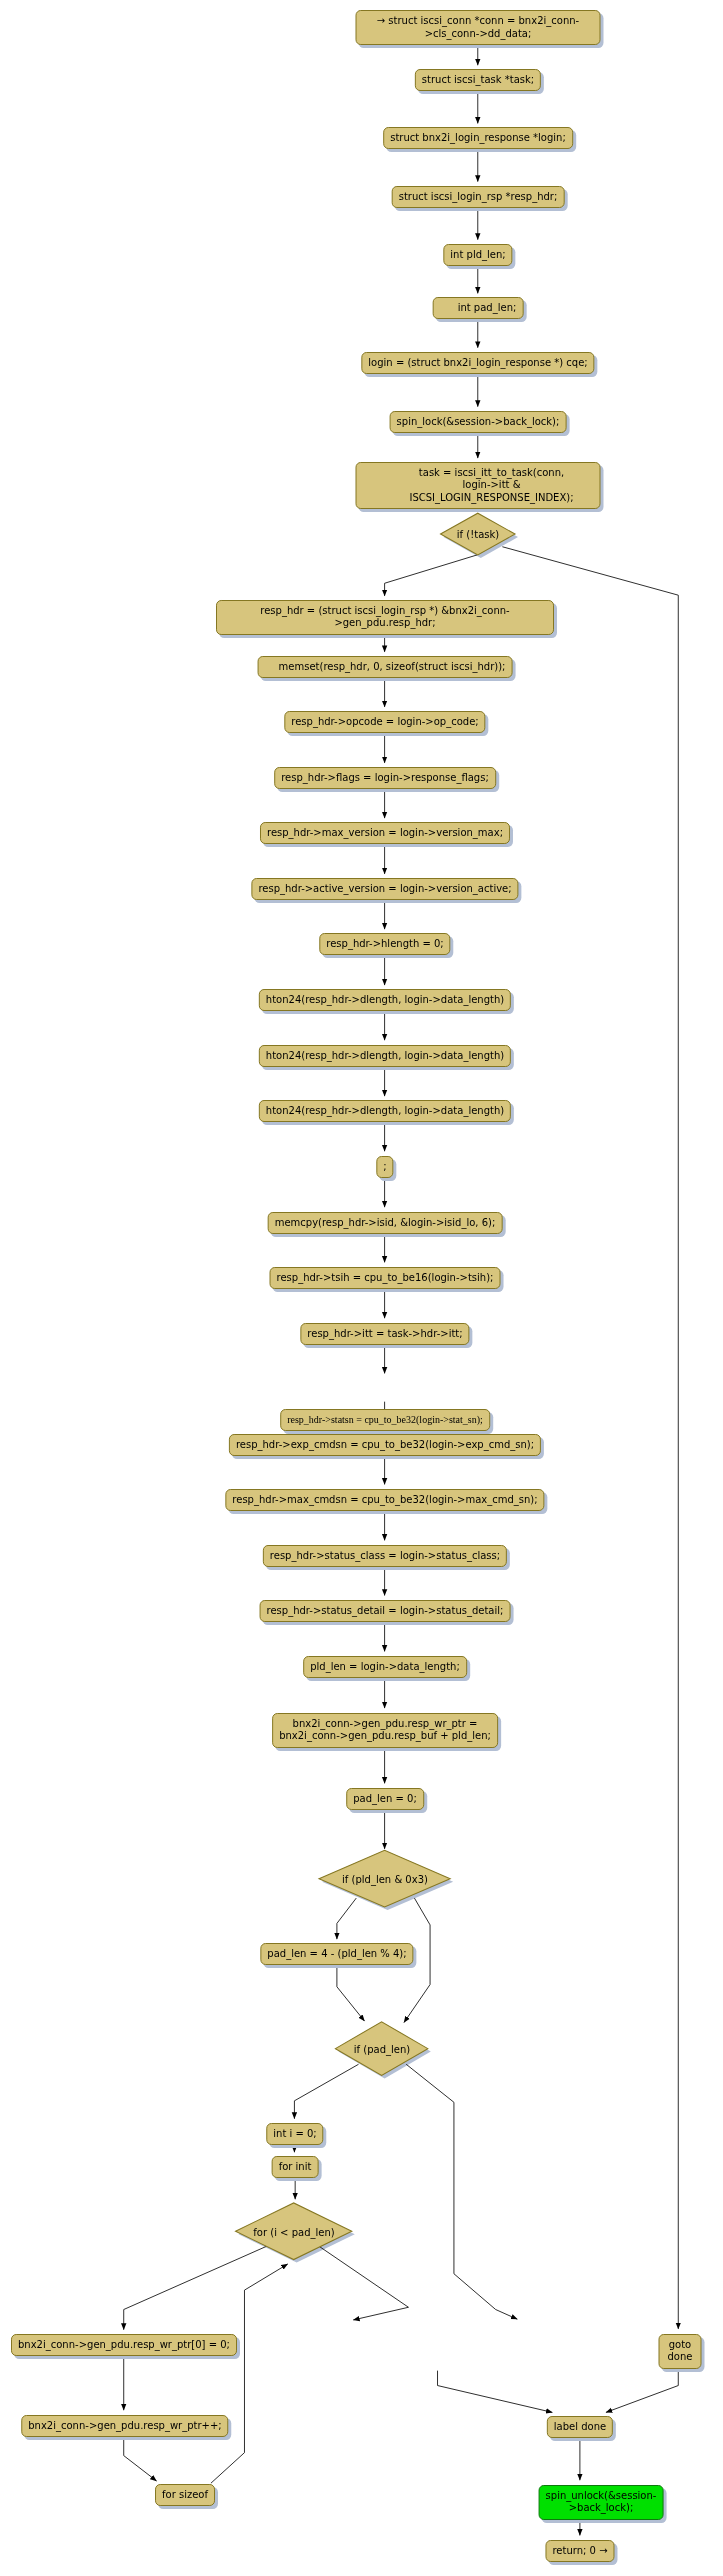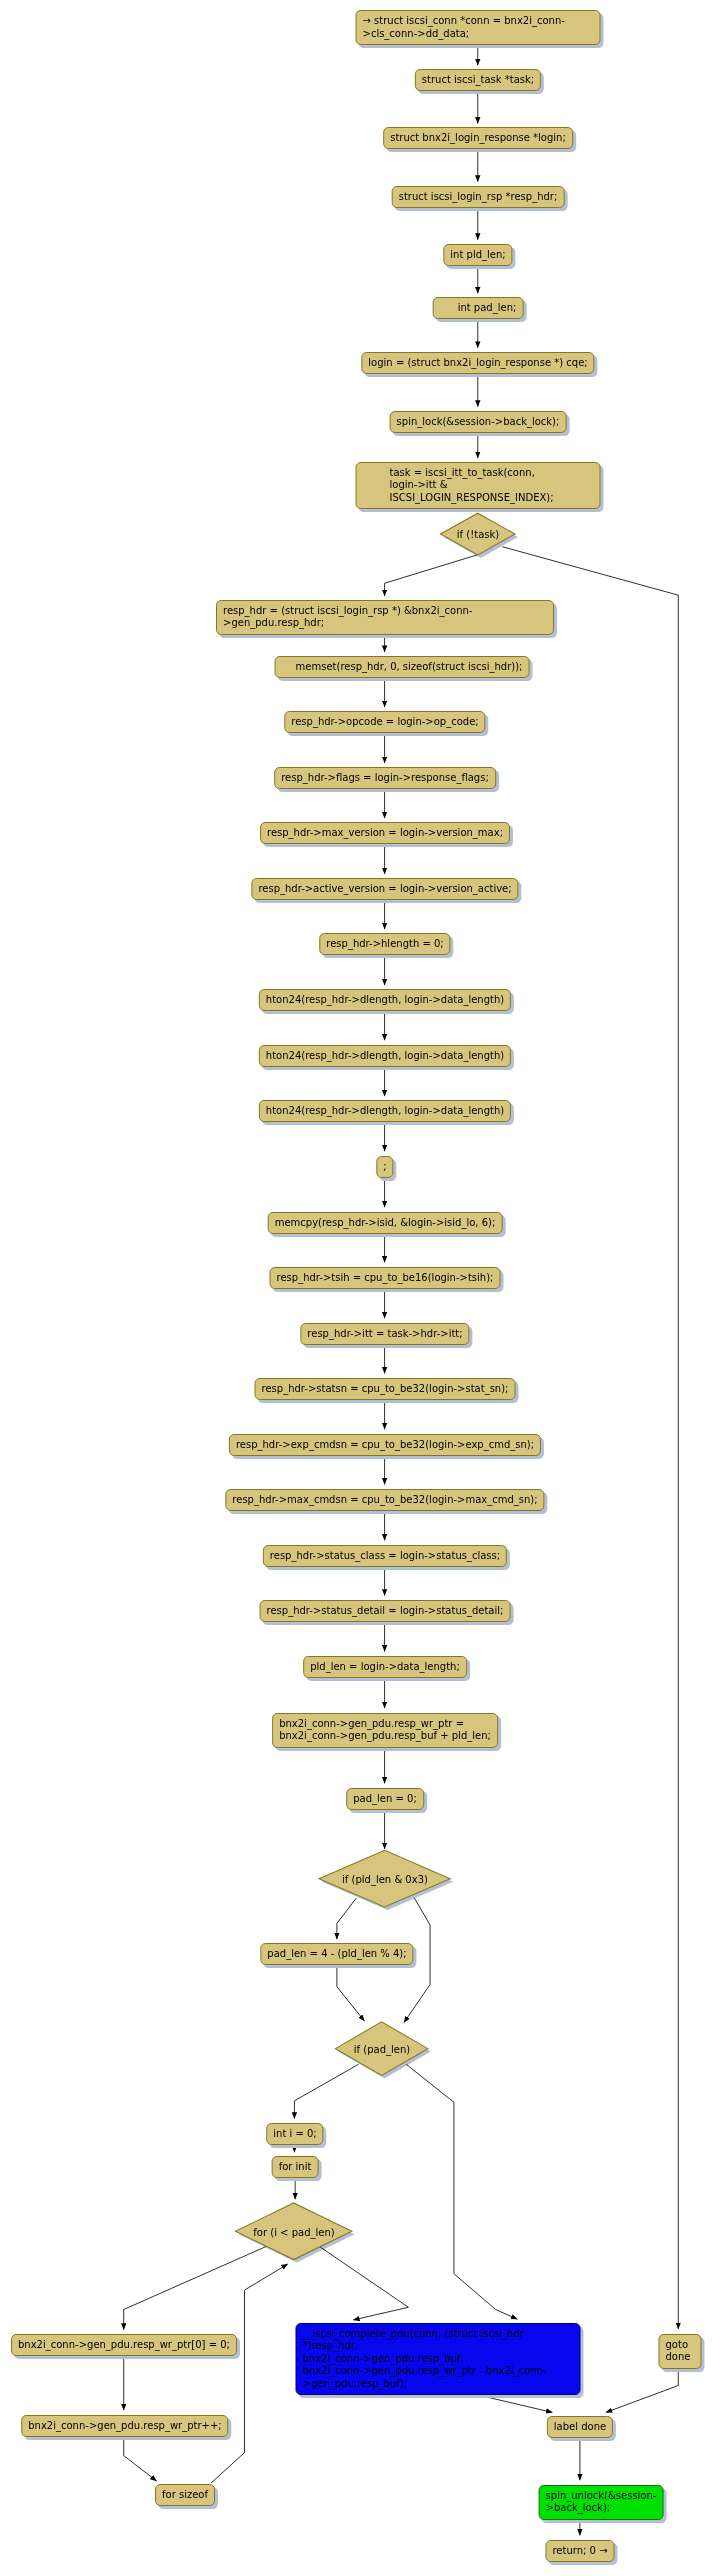--- a/index.html
+++ b/index.html
@@ -5,21 +5,21 @@
   :root{
     --node_fill:#d7c57d; --node_border:#857722; --shadow:#b3bfd4;
     --highlight_blue:#0707ee; --highlight_green:#00e000; --edge:#000000;
   }
   html,body{margin:0;padding:0;background:#ffffff;}
   #canvas{position:relative;width:723px;height:2576px;background:#ffffff;overflow:hidden;
           font-family:"DejaVu Sans",sans-serif;}
   svg.layer{position:absolute;left:0;top:0;width:723px;height:2576px;}
   .node{position:absolute;transform:translateX(-50%);background:var(--node_fill);
         border:1px solid var(--node_border);border-radius:5.2px;padding:3.7px 6px;
-        font-size:10px;line-height:1.26;color:#000;white-space:pre-line;
+        font-size:10px;line-height:1.26;color:#000;white-space:pre-line;text-align:center;
         box-shadow:3px 3px 0 var(--shadow);}
   .node.blue{background:var(--highlight_blue);border-color:#000066;}
   .node.green{background:var(--highlight_green);border-color:#0d7a0d;margin-left:19px;}
   .dlabel{position:absolute;transform:translate(-50%,-50%);font-size:10px;color:#000;white-space:nowrap;}
   polygon.dshadow{fill:var(--shadow);stroke:none;}
   polygon.diamond{fill:var(--node_fill);stroke:var(--node_border);stroke-width:1.4;}
   .edge{stroke:var(--edge);stroke-width:1.1;fill:none;marker-end:url(#arrowhead);}
 </style>
 </head>
 <body>
@@ -106,56 +106,53 @@
   <div class="node" style="left:478px;top:186px;">struct iscsi_login_rsp *resp_hdr;</div>
   <div class="node" style="left:478px;top:244px;">int pld_len;</div>
   <div class="node" style="left:478px;top:297px;padding-left:24px;">int pad_len;</div>
   <div class="node" style="left:478px;top:352px;">login = (struct bnx2i_login_response *) cqe;</div>
   <div class="node" style="left:478px;top:411px;">spin_lock(&amp;session-&gt;back_lock);</div>
   <div class="node" style="left:478px;top:462px;padding-left:33px;">task = iscsi_itt_to_task(conn,
 login-&gt;itt &amp; ISCSI_LOGIN_RESPONSE_INDEX);</div>
   <div class="dlabel" style="left:478px;top:534px;">if (!task)</div>
 
   <div class="node" style="left:385px;top:600px;">resp_hdr = (struct iscsi_login_rsp *) &amp;bnx2i_conn-&gt;gen_pdu.resp_hdr;</div>
-  <div class="node" style="left:402px;top:656px;padding-left:20px;">memset(resp_hdr, 0, sizeof(struct iscsi_hdr));</div>
+  <div class="node" style="left:385px;top:656px;padding-left:20px;">memset(resp_hdr, 0, sizeof(struct iscsi_hdr));</div>
   <div class="node" style="left:385px;top:711px;">resp_hdr-&gt;opcode = login-&gt;op_code;</div>
   <div class="node" style="left:385px;top:767px;">resp_hdr-&gt;flags = login-&gt;response_flags;</div>
   <div class="node" style="left:385px;top:822px;">resp_hdr-&gt;max_version = login-&gt;version_max;</div>
   <div class="node" style="left:385px;top:878px;">resp_hdr-&gt;active_version = login-&gt;version_active;</div>
   <div class="node" style="left:385px;top:933px;">resp_hdr-&gt;hlength = 0;</div>
   <div class="node" style="left:385px;top:989px;">hton24(resp_hdr-&gt;dlength, login-&gt;data_length)</div>
   <div class="node" style="left:385px;top:1045px;">hton24(resp_hdr-&gt;dlength, login-&gt;data_length)</div>
   <div class="node" style="left:385px;top:1100px;">hton24(resp_hdr-&gt;dlength, login-&gt;data_length)</div>
   <div class="node" style="left:385px;top:1156px;">;</div>
   <div class="node" style="left:385px;top:1212px;">memcpy(resp_hdr-&gt;isid, &amp;login-&gt;isid_lo, 6);</div>
   <div class="node" style="left:385px;top:1267px;">resp_hdr-&gt;tsih = cpu_to_be16(login-&gt;tsih);</div>
   <div class="node" style="left:385px;top:1323px;">resp_hdr-&gt;itt = task-&gt;hdr-&gt;itt;</div>
-  <div class="node" style="left:385px;top:1378px;">resp_hdr-&gt;statsn = cpu_to_be32(login-&gt;stat_sn);</div>
+  <div class="node" style="left:385px;top:1409px;font-family:Liberation Serif, serif;">resp_hdr-&gt;statsn = cpu_to_be32(login-&gt;stat_sn);</div>
   <div class="node" style="left:385px;top:1434px;">resp_hdr-&gt;exp_cmdsn = cpu_to_be32(login-&gt;exp_cmd_sn);</div>
   <div class="node" style="left:385px;top:1489px;">resp_hdr-&gt;max_cmdsn = cpu_to_be32(login-&gt;max_cmd_sn);</div>
   <div class="node" style="left:385px;top:1545px;">resp_hdr-&gt;status_class = login-&gt;status_class;</div>
   <div class="node" style="left:385px;top:1600px;">resp_hdr-&gt;status_detail = login-&gt;status_detail;</div>
   <div class="node" style="left:385px;top:1656px;">pld_len = login-&gt;data_length;</div>
   <div class="node" style="left:385px;top:1713px;">bnx2i_conn-&gt;gen_pdu.resp_wr_ptr =
 bnx2i_conn-&gt;gen_pdu.resp_buf + pld_len;</div>
   <div class="node" style="left:385px;top:1788px;">pad_len = 0;</div>
   <div class="dlabel" style="left:385px;top:1879px;">if (pld_len &amp; 0x3)</div>
 
   <div class="node" style="left:337px;top:1943px;">pad_len = 4 - (pld_len % 4);</div>
   <div class="dlabel" style="left:382px;top:2049px;">if (pad_len)</div>
   <div class="node" style="left:295px;top:2123px;">int i = 0;</div>
   <div class="node" style="left:295px;top:2156px;">for init</div>
   <div class="dlabel" style="left:294px;top:2232px;">for (i &lt; pad_len)</div>
 
   <div class="node" style="left:124px;top:2334px;">bnx2i_conn-&gt;gen_pdu.resp_wr_ptr[0] = 0;</div>
   <div class="node" style="left:125px;top:2415px;">bnx2i_conn-&gt;gen_pdu.resp_wr_ptr++;</div>
   <div class="node" style="left:185px;top:2484px;">for sizeof</div>
 
-  <div class="node blue" style="left:438px;top:2323px;">__iscsi_complete_pdu(conn, (struct iscsi_hdr *)resp_hdr,
-bnx2i_conn-&gt;gen_pdu.resp_buf,
-bnx2i_conn-&gt;gen_pdu.resp_wr_ptr - bnx2i_conn-&gt;gen_pdu.resp_buf);</div>
   <div class="node" style="left:680px;top:2334px;">goto done</div>
   <div class="node" style="left:580px;top:2416px;">label done</div>
   <div class="node green" style="left:582px;top:2485px;">spin_unlock(&amp;session-&gt;back_lock);</div>
   <div class="node" style="left:580px;top:2540px;">return; 0 →</div>
 
 </div>
 
 
 </body></html>

